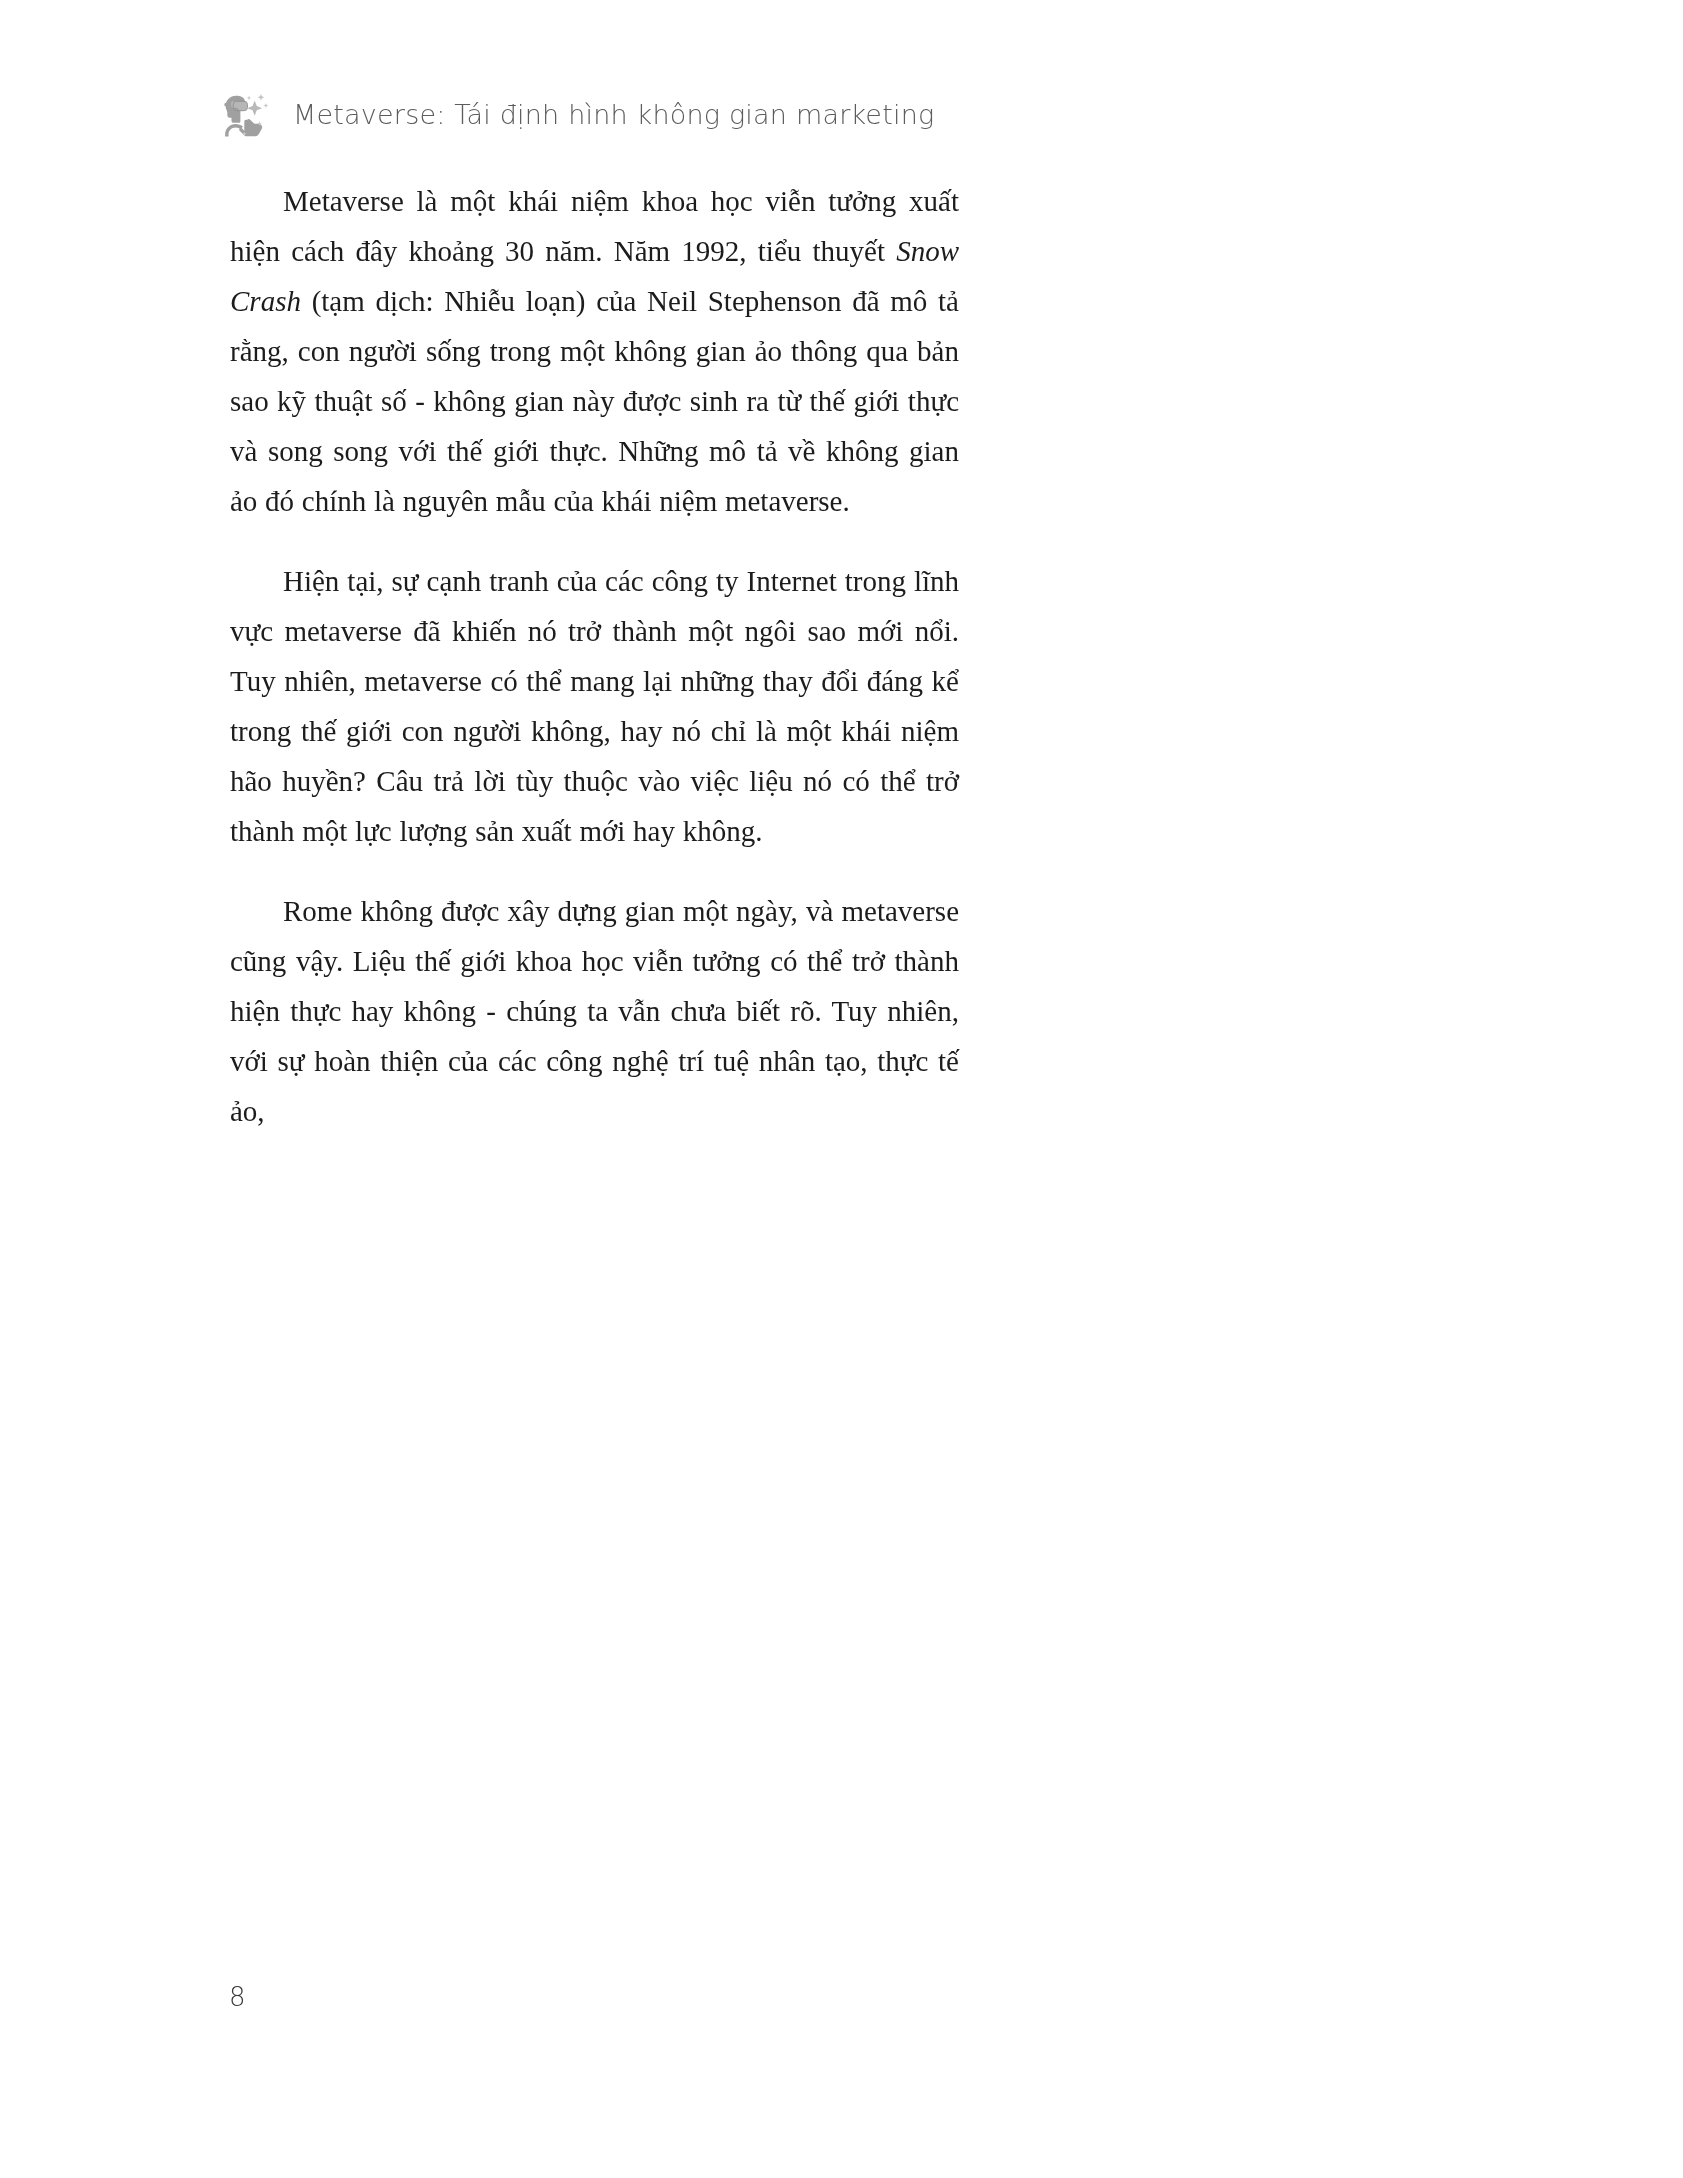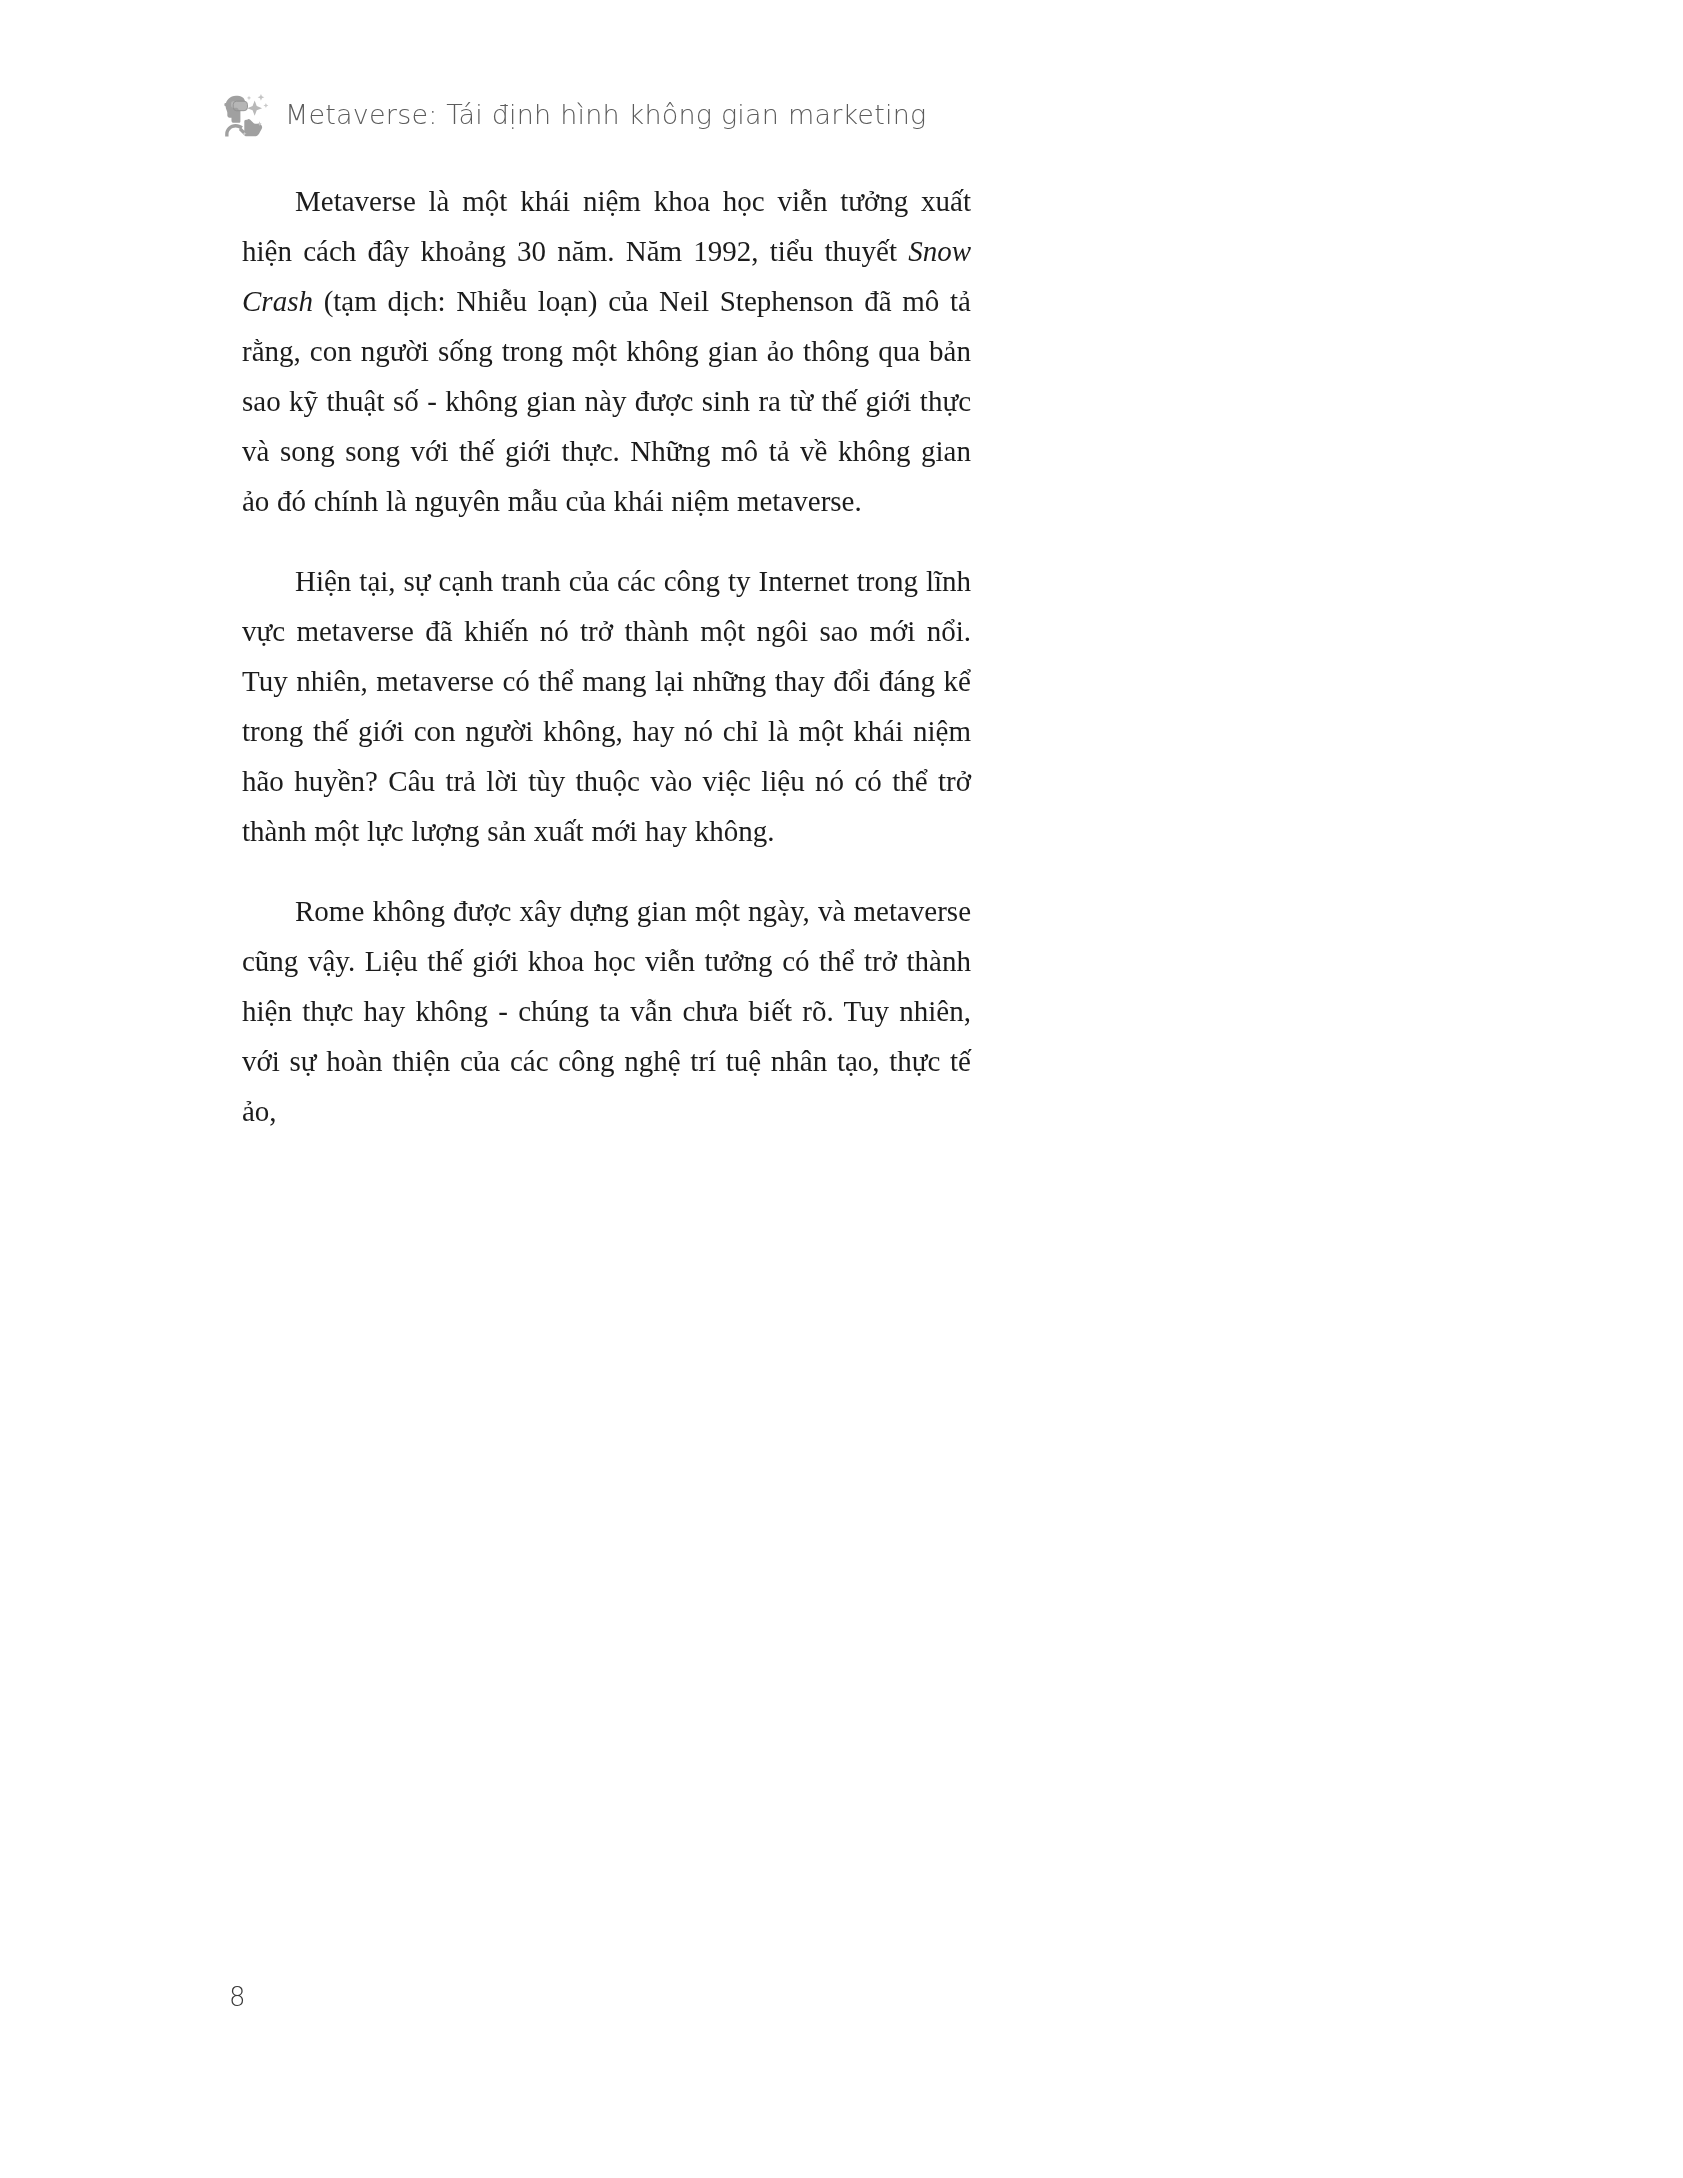--- a/index.html
+++ b/index.html
@@ -39,26 +39,27 @@
     flex: 0 0 auto;
   }
   .header-title {
     font-family: "DejaVu Sans", "Liberation Sans", sans-serif;
     font-weight: 300;
     font-size: 27px;
     letter-spacing: 0.2px;
     color: #5c5c5c;
     white-space: nowrap;
     line-height: 1;
+    margin-left: 8px;
   }
 
   
   .content {
     position: absolute;
-    left: 242px;
+    left: 230px;
     top: 176px;
     width: 729px;
   }
   .para {
     margin: 0 0 30px 0;
     text-align: justify;
     text-align-last: left;
     text-justify: inter-word;
     font-size: 29px;
     line-height: 50px;

